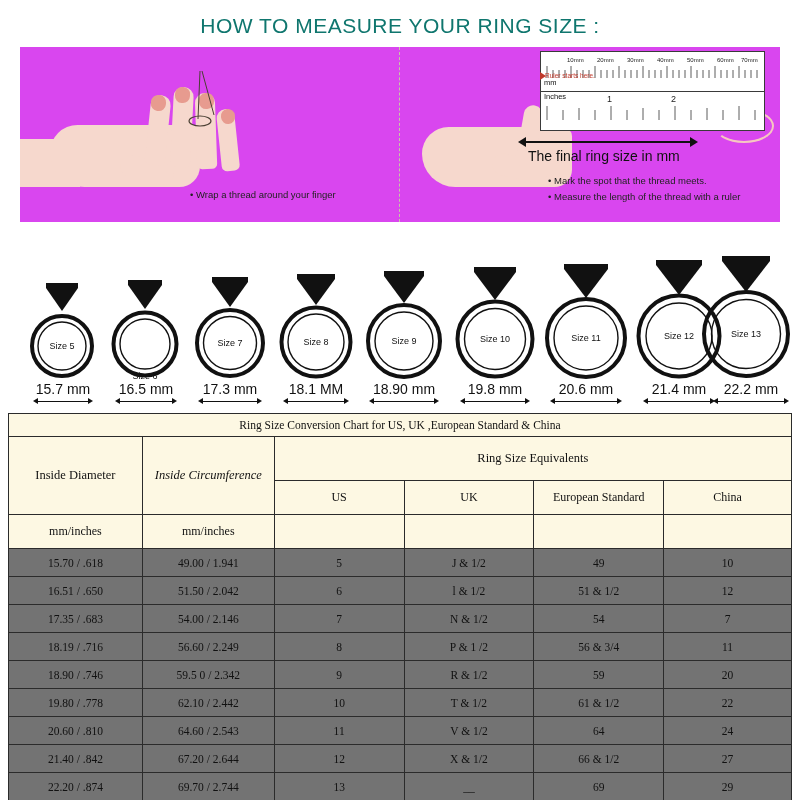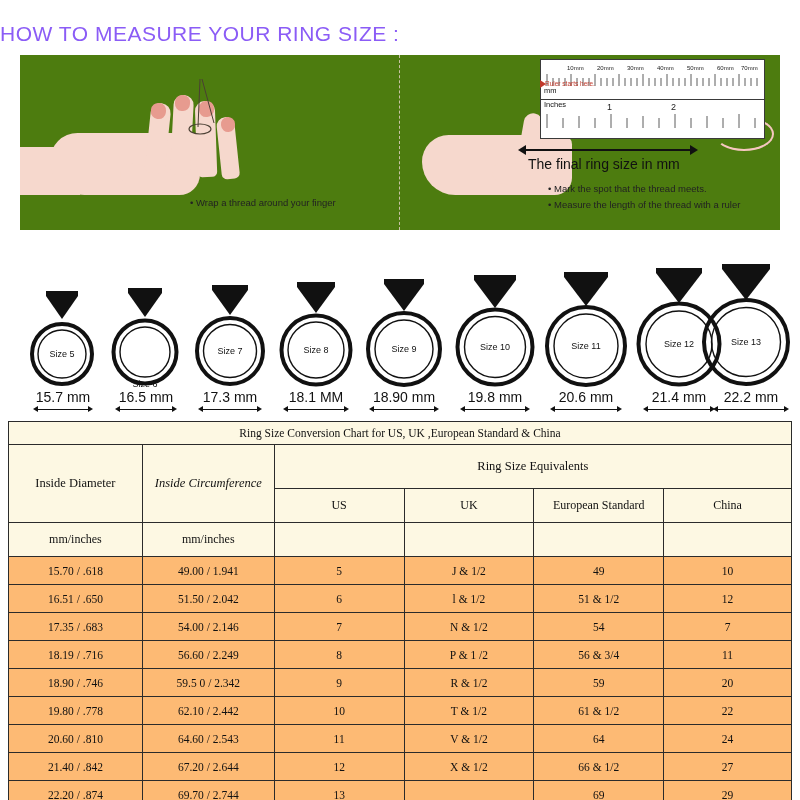--- a/index.html
+++ b/index.html
@@ -11,39 +11,40 @@
     color: #111;
   }
   #page {
     position: relative;
     width: 800px; height: 800px;
     overflow: hidden;
   }
 
   
   .title {
+    text-align: center;
     font-size: 21px;
     letter-spacing: 0.5px;
-    padding-top: 22px;
+    padding-top: 14px;
     padding-bottom: 9px;
     font-family: "Liberation Sans", sans-serif;
-    color: #8b5cf6;
+    color: #0f766e;
   }
 
   
   .panels {
     display: flex;
     width: 760px;
     margin: 0 auto;
     height: 175px;
   }
   .panel {
     position: relative;
     flex: 1 1 50%;
-    background: #4d7c0f;
+    background: #d946ef;
     overflow: hidden;
   }
   .panel.left { border-right: 1px dashed #c9c3a6; }
 
   .caption {
     position: absolute;
     font-family: "Liberation Sans", sans-serif;
     font-size: 9.5px;
     color: #222;
     white-space: nowrap;
@@ -193,21 +194,21 @@
   }
   .hdr-title { background: #fdf8e3; padding: 5px 2px; font-size: 11.5px; }
   .hdr-1 { background: #fdf8e3; height: 44px; font-size: 12.5px; }
   .hdr-2 { background: #fdf8e3; height: 34px; font-size: 12px; }
   .col-diam { width: 134px; }
   .col-circ { width: 132px; font-style: italic; }
   .col-us { width: 130px; }
   .col-uk { width: 130px; }
   .col-eu { width: 130px; }
   .col-cn { width: 128px; }
-  tbody td { height: 28px; background: #fdba74; }
+  tbody td { height: 28px; background: #737373; }
 </style>
 </head>
 <body>
 
 <div id="page">
 
   <div class="title">HOW TO MEASURE YOUR RING SIZE :</div>
 
   <div class="panels">
 

